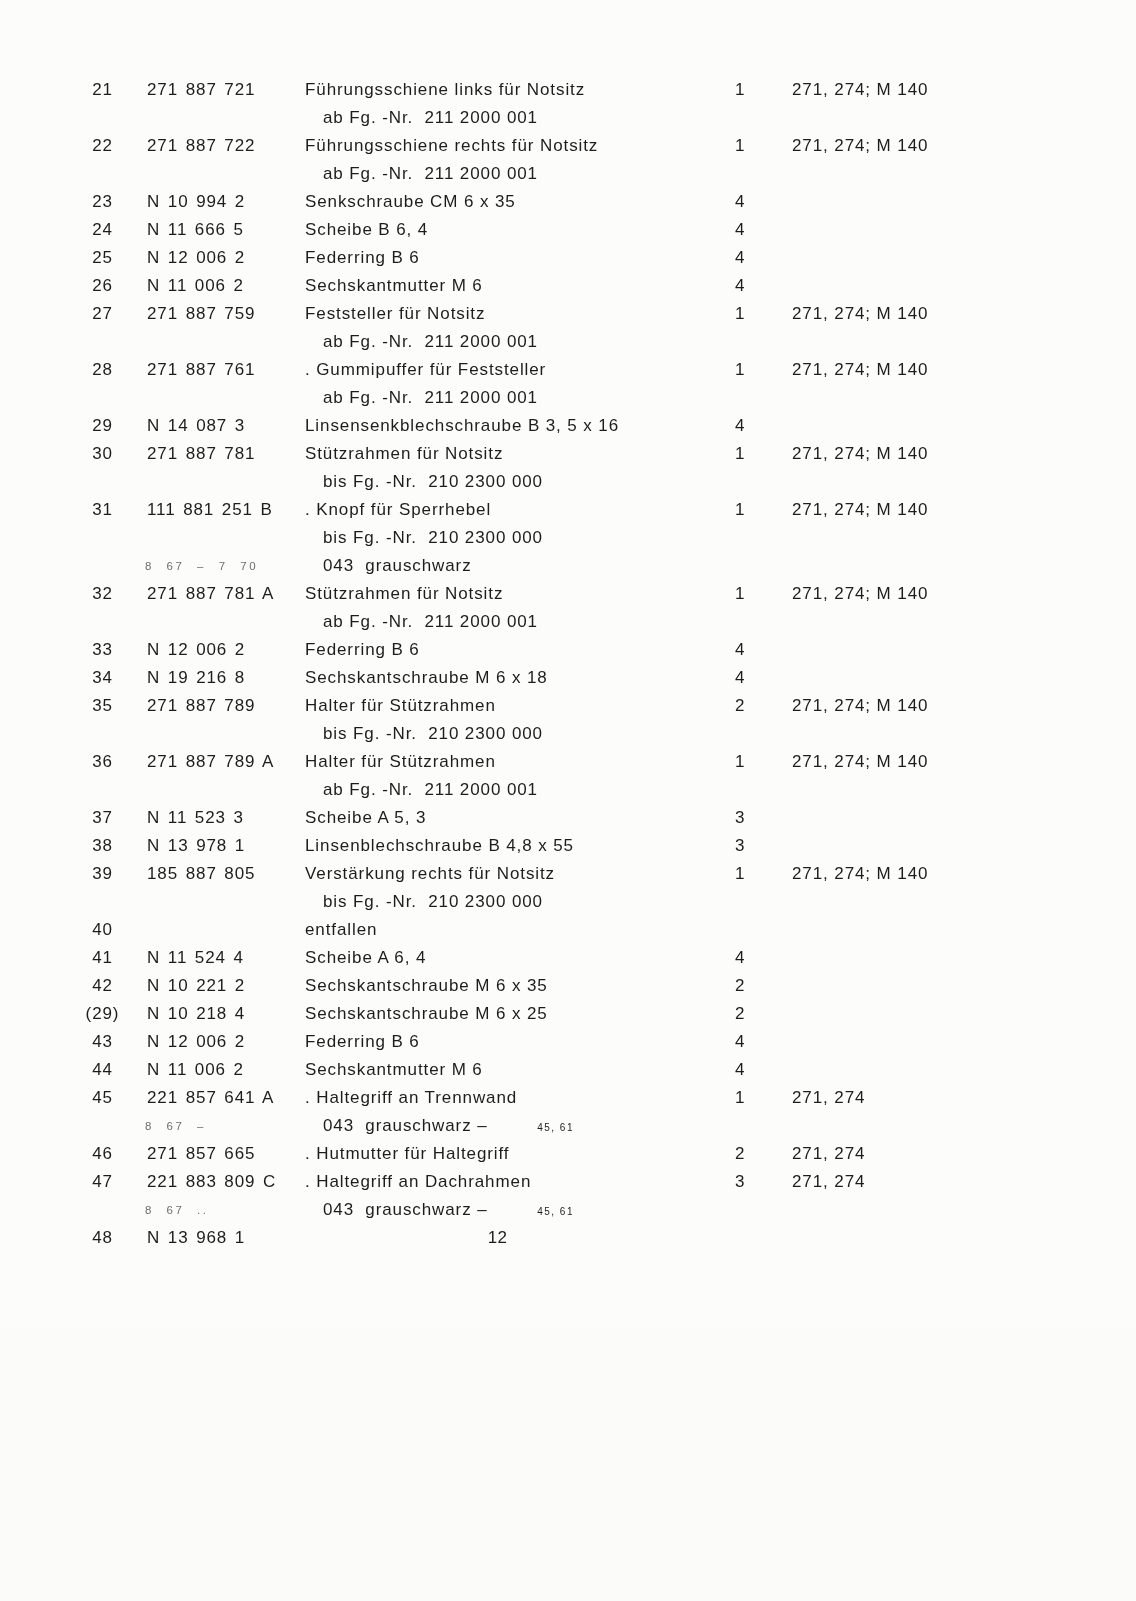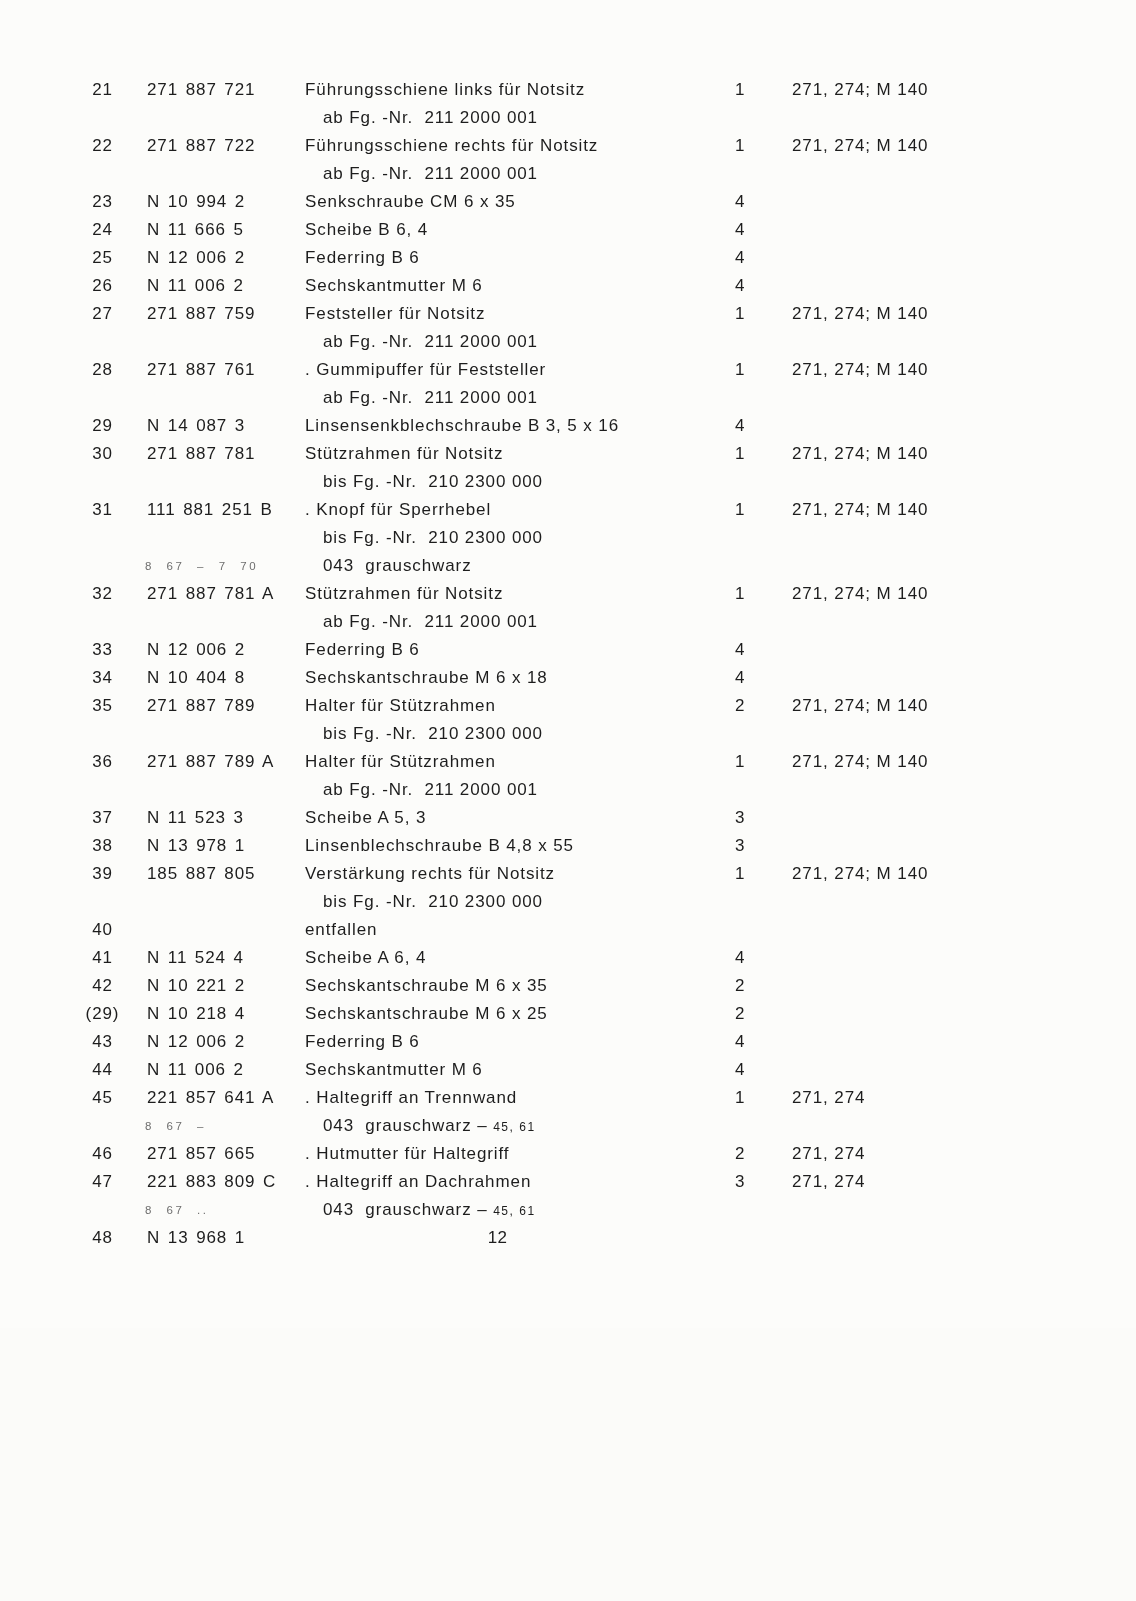--- a/index.html
+++ b/index.html
@@ -30,21 +30,21 @@
   .qty { text-align: center; letter-spacing: 0.3px; }
   .remark { padding-left: 2px; }
   .sub .desc { padding-left: 18px; }
   .sub .part.date {
     font-size: 11.5px;
     color: #6e6e6e;
     letter-spacing: 2.5px;
     word-spacing: 7px;
     padding-left: 20px;
   }
-  .note-small { font-size: 12px; letter-spacing: 1.5px; }
+  .note-small { font-size: 10px; letter-spacing: 1.5px; margin-left: 44px; }
   
   .f-left {
     position: absolute; left: 97px; top: 1508px;
     font-size: 16px; letter-spacing: 1.4px; color: #2a2a2a; white-space: pre;
   }
   .f-left b {
     font-size: 17.5px; letter-spacing: 0.6px; color: #b91c1c; margin-left: 20px;
   }
   .f-center {
     position: absolute; left: 558px; top: 1511px;
@@ -256,21 +256,21 @@
       <span class="c part">N 12 006 2</span>
       <span class="c desc">Federring B 6</span>
       <span class="c qty">4</span>
       <span class="c remark"></span>
     </div>
   </div>
 
   <div class="row">
     <div class="line main">
       <span class="c pos">34</span>
-      <span class="c part">N 10 404 8</span>
+      <span class="c part">N 19 216 8</span>
       <span class="c desc">Sechskantschraube M 6 x 18</span>
       <span class="c qty">4</span>
       <span class="c remark"></span>
     </div>
   </div>
 
   <div class="row">
     <div class="line main">
       <span class="c pos">35</span>
       <span class="c part">271 887 789</span>

